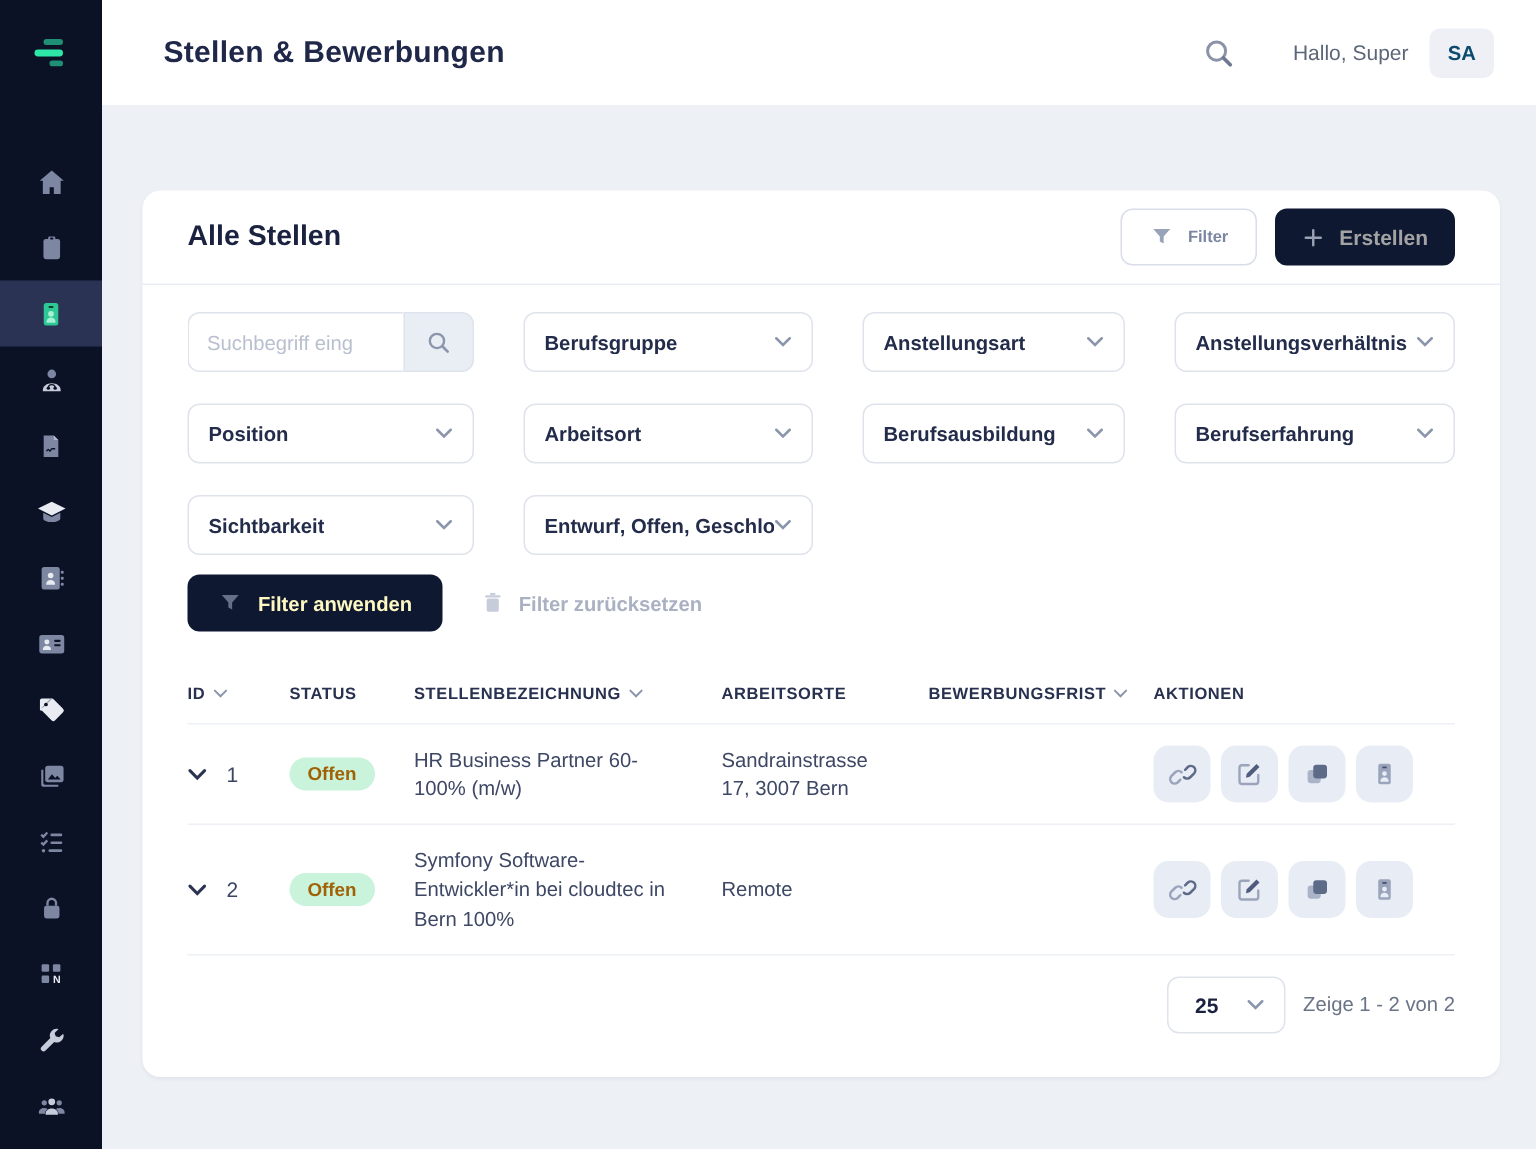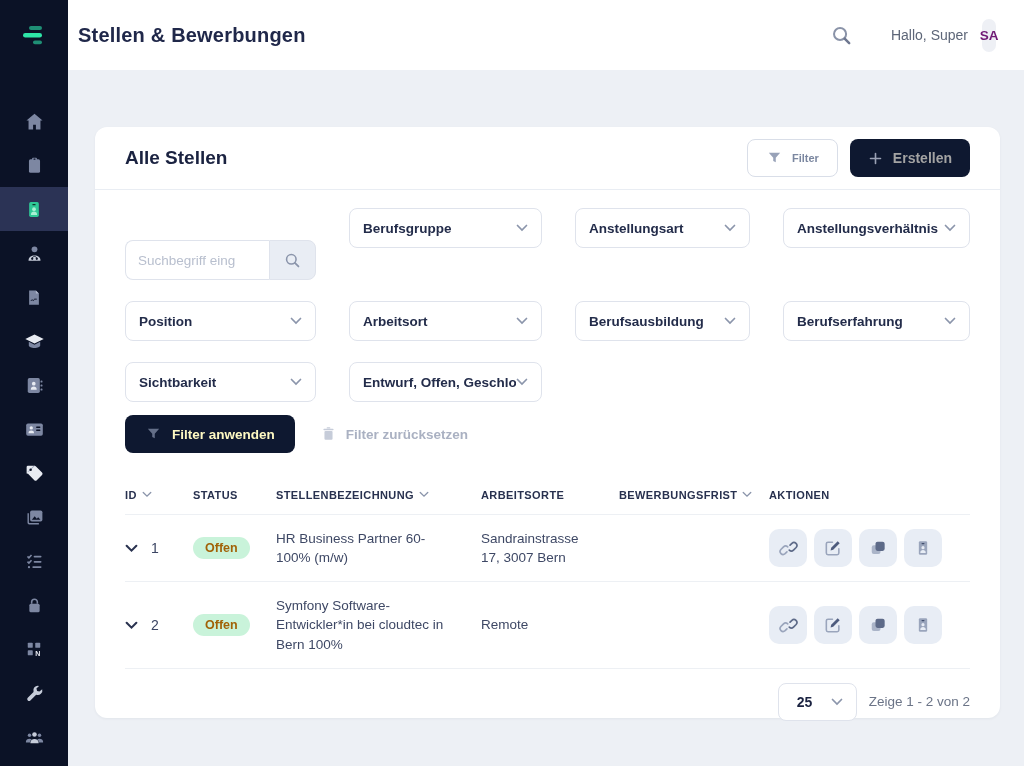--- a/index.html
+++ b/index.html
@@ -8,38 +8,38 @@
 
   
   .sidebar { position:absolute; left:0; top:0; width:68px; height:766px; background:#0b1226; z-index:5; }
   .logo { height:70px; display:flex; align-items:center; justify-content:center; }
   .nav { position:absolute; top:99px; left:0; width:68px; display:flex; flex-direction:column; }
   .nav-item { width:68px; height:44px; display:flex; align-items:center; justify-content:center; cursor:pointer; }
   .nav-item.active { background:#2b3355; }
   .nav-item svg { display:block; }
 
   
-  .header { position:absolute; left:68px; top:0; width:956px; height:70px; background:#ffffff; display:flex; align-items:center; justify-content:space-between; padding:0 28px 0 10px; }
+  .header { position:absolute; left:68px; top:0; width:956px; height:70px; background:#ffffff; display:flex; align-items:center; justify-content:space-between; padding:0 28px 0 41px; }
   .header-title { font-size:20px; font-weight:700; color:#20284a; letter-spacing:0.2px; }
   .header-right { display:flex; align-items:center; }
   .hdr-search { margin-right:38px; cursor:pointer; display:flex; }
   .greeting { font-size:14px; color:#5d6678; margin-right:14px; }
-  .avatar { width:14px; height:33px; background:#eef0f5; border-radius:7px; display:flex; align-items:center; justify-content:center; font-size:13.5px; font-weight:600; color:#701a75; cursor:pointer; }
+  .avatar { width:43px; height:33px; background:#eef0f5; border-radius:7px; display:flex; align-items:center; justify-content:center; font-size:13.5px; font-weight:600; color:#0c4a6e; cursor:pointer; }
 
   
   .card { position:absolute; left:95px; top:127px; width:905px; height:591px; background:#ffffff; border-radius:12px; box-shadow:0 1px 3px rgba(20,30,60,0.05); }
   .card-head { height:63px; display:flex; align-items:center; justify-content:space-between; padding:0 30px; border-bottom:1px solid #e9edf3; }
   .card-title { font-size:19px; font-weight:700; color:#1a2240; }
   .head-actions { display:flex; align-items:center; gap:12px; }
   .btn-filter { display:flex; align-items:center; gap:9px; height:38px; padding:0 18px; background:#fff; border:1px solid #d9dee8; border-radius:8px; font-size:11px; font-weight:600; color:#7b87a0; cursor:pointer; }
   .btn-create { display:flex; align-items:center; gap:10px; height:38px; padding:0 18px; background:#0e1830; border:none; border-radius:8px; font-size:14px; font-weight:600; color:#a3a3a3; cursor:pointer; }
 
   
   .filters { padding:18px 30px 0 30px; display:grid; grid-template-columns:191px 193px 175px 187px; justify-content:space-between; row-gap:21px; }
-  .search-group { display:flex; height:40px;margin-top:32px; }
+  .search-group { display:flex; height:40px; }
   .search-input { flex:1; min-width:0; border:1px solid #dfe3ec; border-right:none; border-radius:8px 0 0 8px; padding:0 12px; font-size:13.5px; color:#3e4865; outline:none; font-family:"Liberation Sans", sans-serif; }
   .search-input::placeholder { color:#b8bfce; }
   .search-btn { width:47px; background:#e9edf4; border:1px solid #dfe3ec; border-radius:0 8px 8px 0; display:flex; align-items:center; justify-content:center; cursor:pointer; }
   .dropdown { height:40px; border:1px solid #dfe3ec; border-radius:8px; background:#fff; display:flex; align-items:center; justify-content:space-between; padding:0 13px; cursor:pointer; }
   .dropdown-label { font-size:13.5px; font-weight:600; color:#232c4a; white-space:nowrap; overflow:hidden; }
   .apply-row { display:flex; align-items:center; padding:13px 30px 0 30px; }
   .btn-apply { display:flex; align-items:center; gap:10px; height:38px; padding:0 20px; background:#0e1830; border:none; border-radius:8px; font-size:13.5px; font-weight:600; color:#fef9c3; cursor:pointer; }
   .btn-reset { display:flex; align-items:center; gap:9px; margin-left:25px; background:none; border:none; font-size:13.5px; font-weight:600; color:#aab1c2; cursor:pointer; font-family:"Liberation Sans", sans-serif; }
 
   

